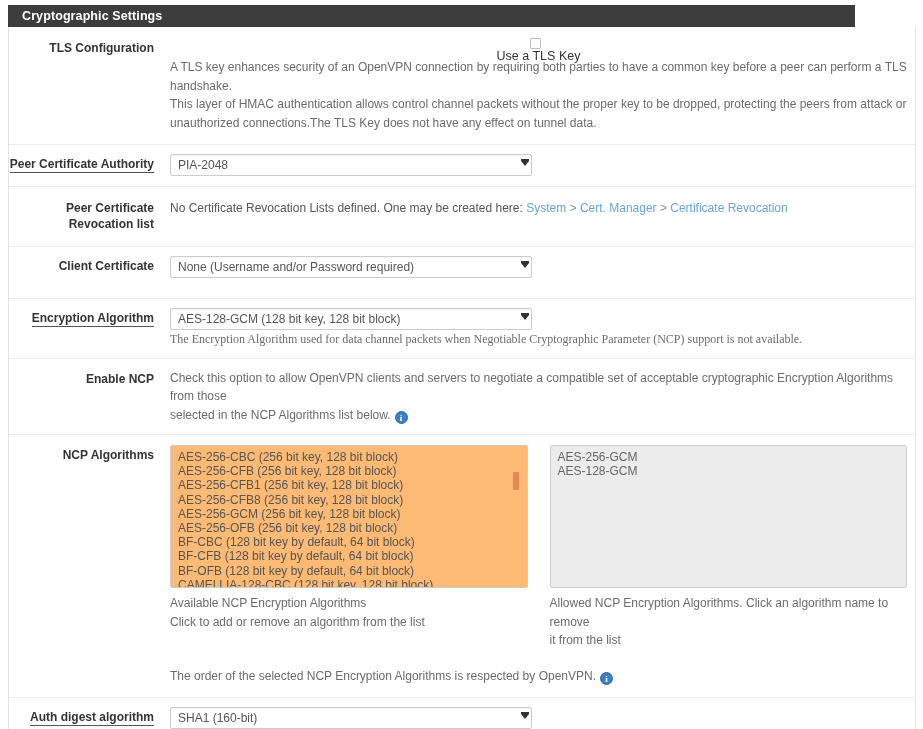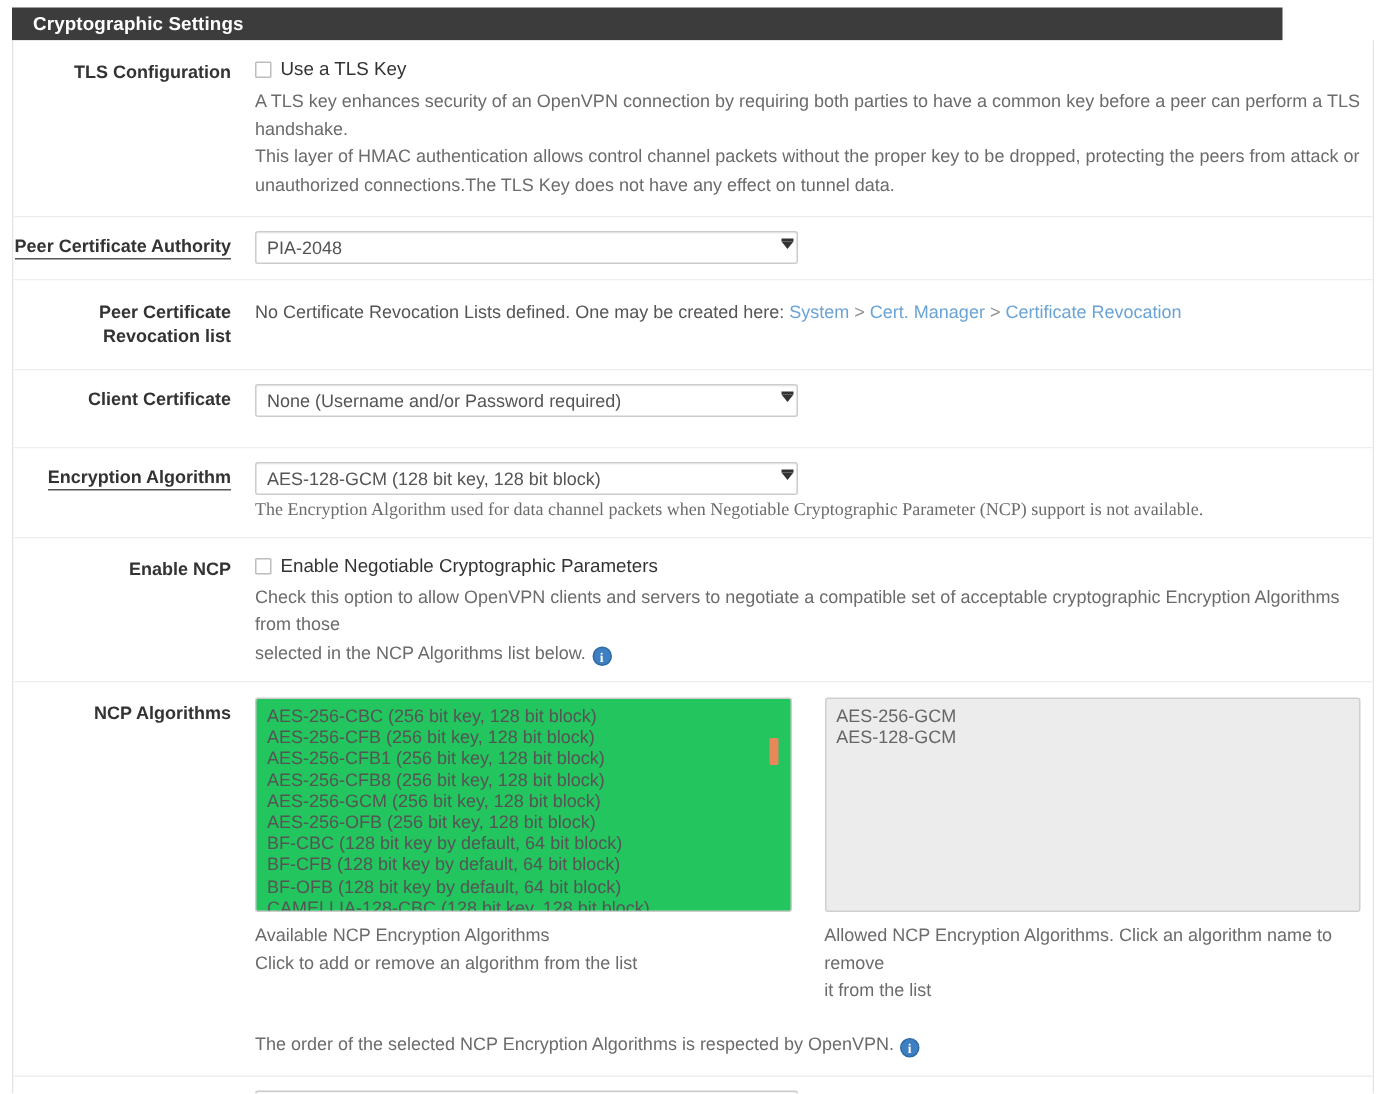--- a/index.html
+++ b/index.html
@@ -106,20 +106,21 @@
     left: 2px; top: 1px;
     width: 8px; height: 2px;
     background: #333;
   }
 
   .cbline {
     display: flex;
     align-items: center;
     height: 17px;
     margin-bottom: 3px;
+    flex-direction: column;
   }
   .cbox {
     width: 11px; height: 11px;
     border: 1px solid #bdbdbd;
     background: #fff;
     border-radius: 1px;
     margin-right: 6px;
     flex: 0 0 auto;
   }
   .cblabel {
@@ -162,21 +163,21 @@
     margin-left: 4px;
   }
 
   
   .ncp-wrap { display: flex; gap: 22px; }
   .listbox {
     position: relative;
     width: 362px;
     height: 143px;
     border: 1px solid #ccc;
-    background: #22c55e;
+    background: #fdba74;
     border-radius: 2px;
     padding: 4px 2px 0 5px;
     overflow: hidden;
   }
   .listbox.disabled { background: #ececec; border-color: #cfcfcf; }
   .listbox .opt {
     font-size: 12px;
     color: #555;
     line-height: 14.2px;
     white-space: nowrap;
@@ -261,24 +262,20 @@
           <span>AES-128-GCM (128 bit key, 128 bit block)</span>
           <span class="arrow"></span>
         </div>
         <div class="help" style="margin-top:0;font-family:Liberation Serif, serif;">The Encryption Algorithm used for data channel packets when Negotiable Cryptographic Parameter (NCP) support is not available.</div>
       </div>
     </div>
 
     <div class="row" style="padding-top:10px;">
       <div class="lbl">Enable NCP</div>
       <div class="fld">
-        <div class="cbline">
-          <span class="cbox"></span>
-          <span class="cblabel">Enable Negotiable Cryptographic Parameters</span>
-        </div>
         <div class="help">Check this option to allow OpenVPN clients and servers to negotiate a compatible set of acceptable cryptographic Encryption Algorithms from those</div>
         <div class="help"><span>selected in the NCP Algorithms list below.</span><span class="infoicon">i</span></div>
       </div>
     </div>
 
     <div class="row" style="padding-top:10px;padding-bottom:12px;">
       <div class="lbl">NCP Algorithms</div>
       <div class="fld">
         <div class="ncp-wrap">
 

